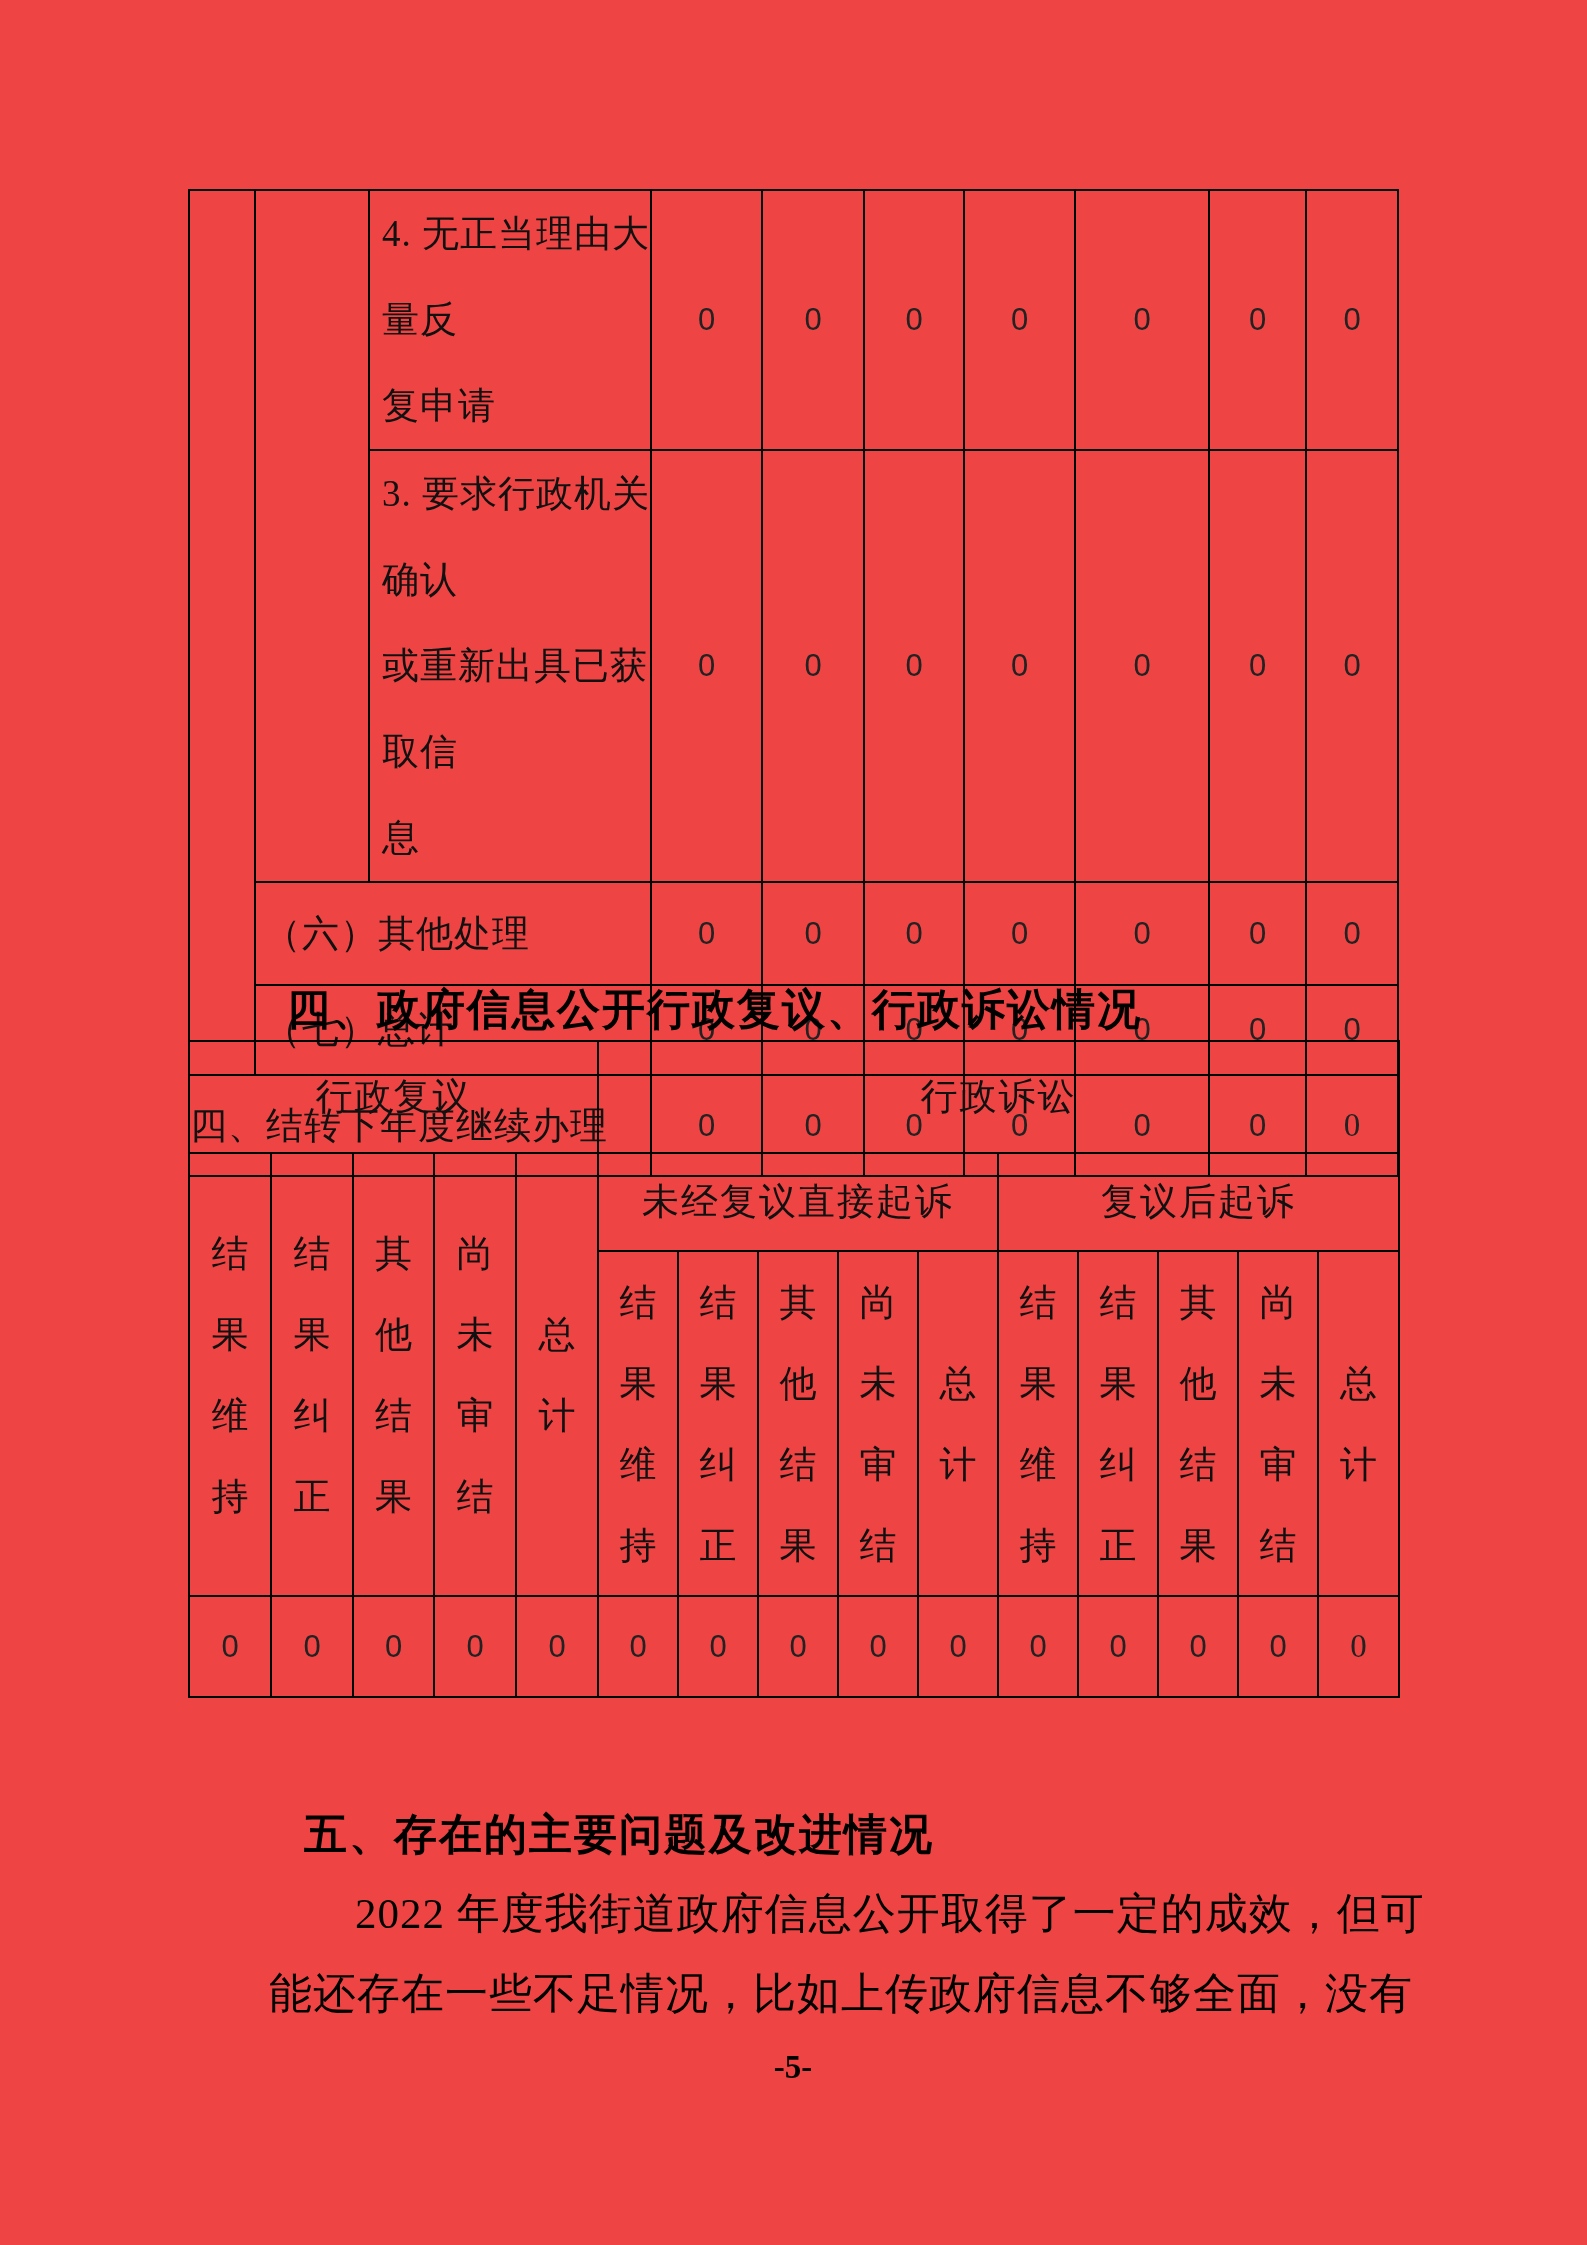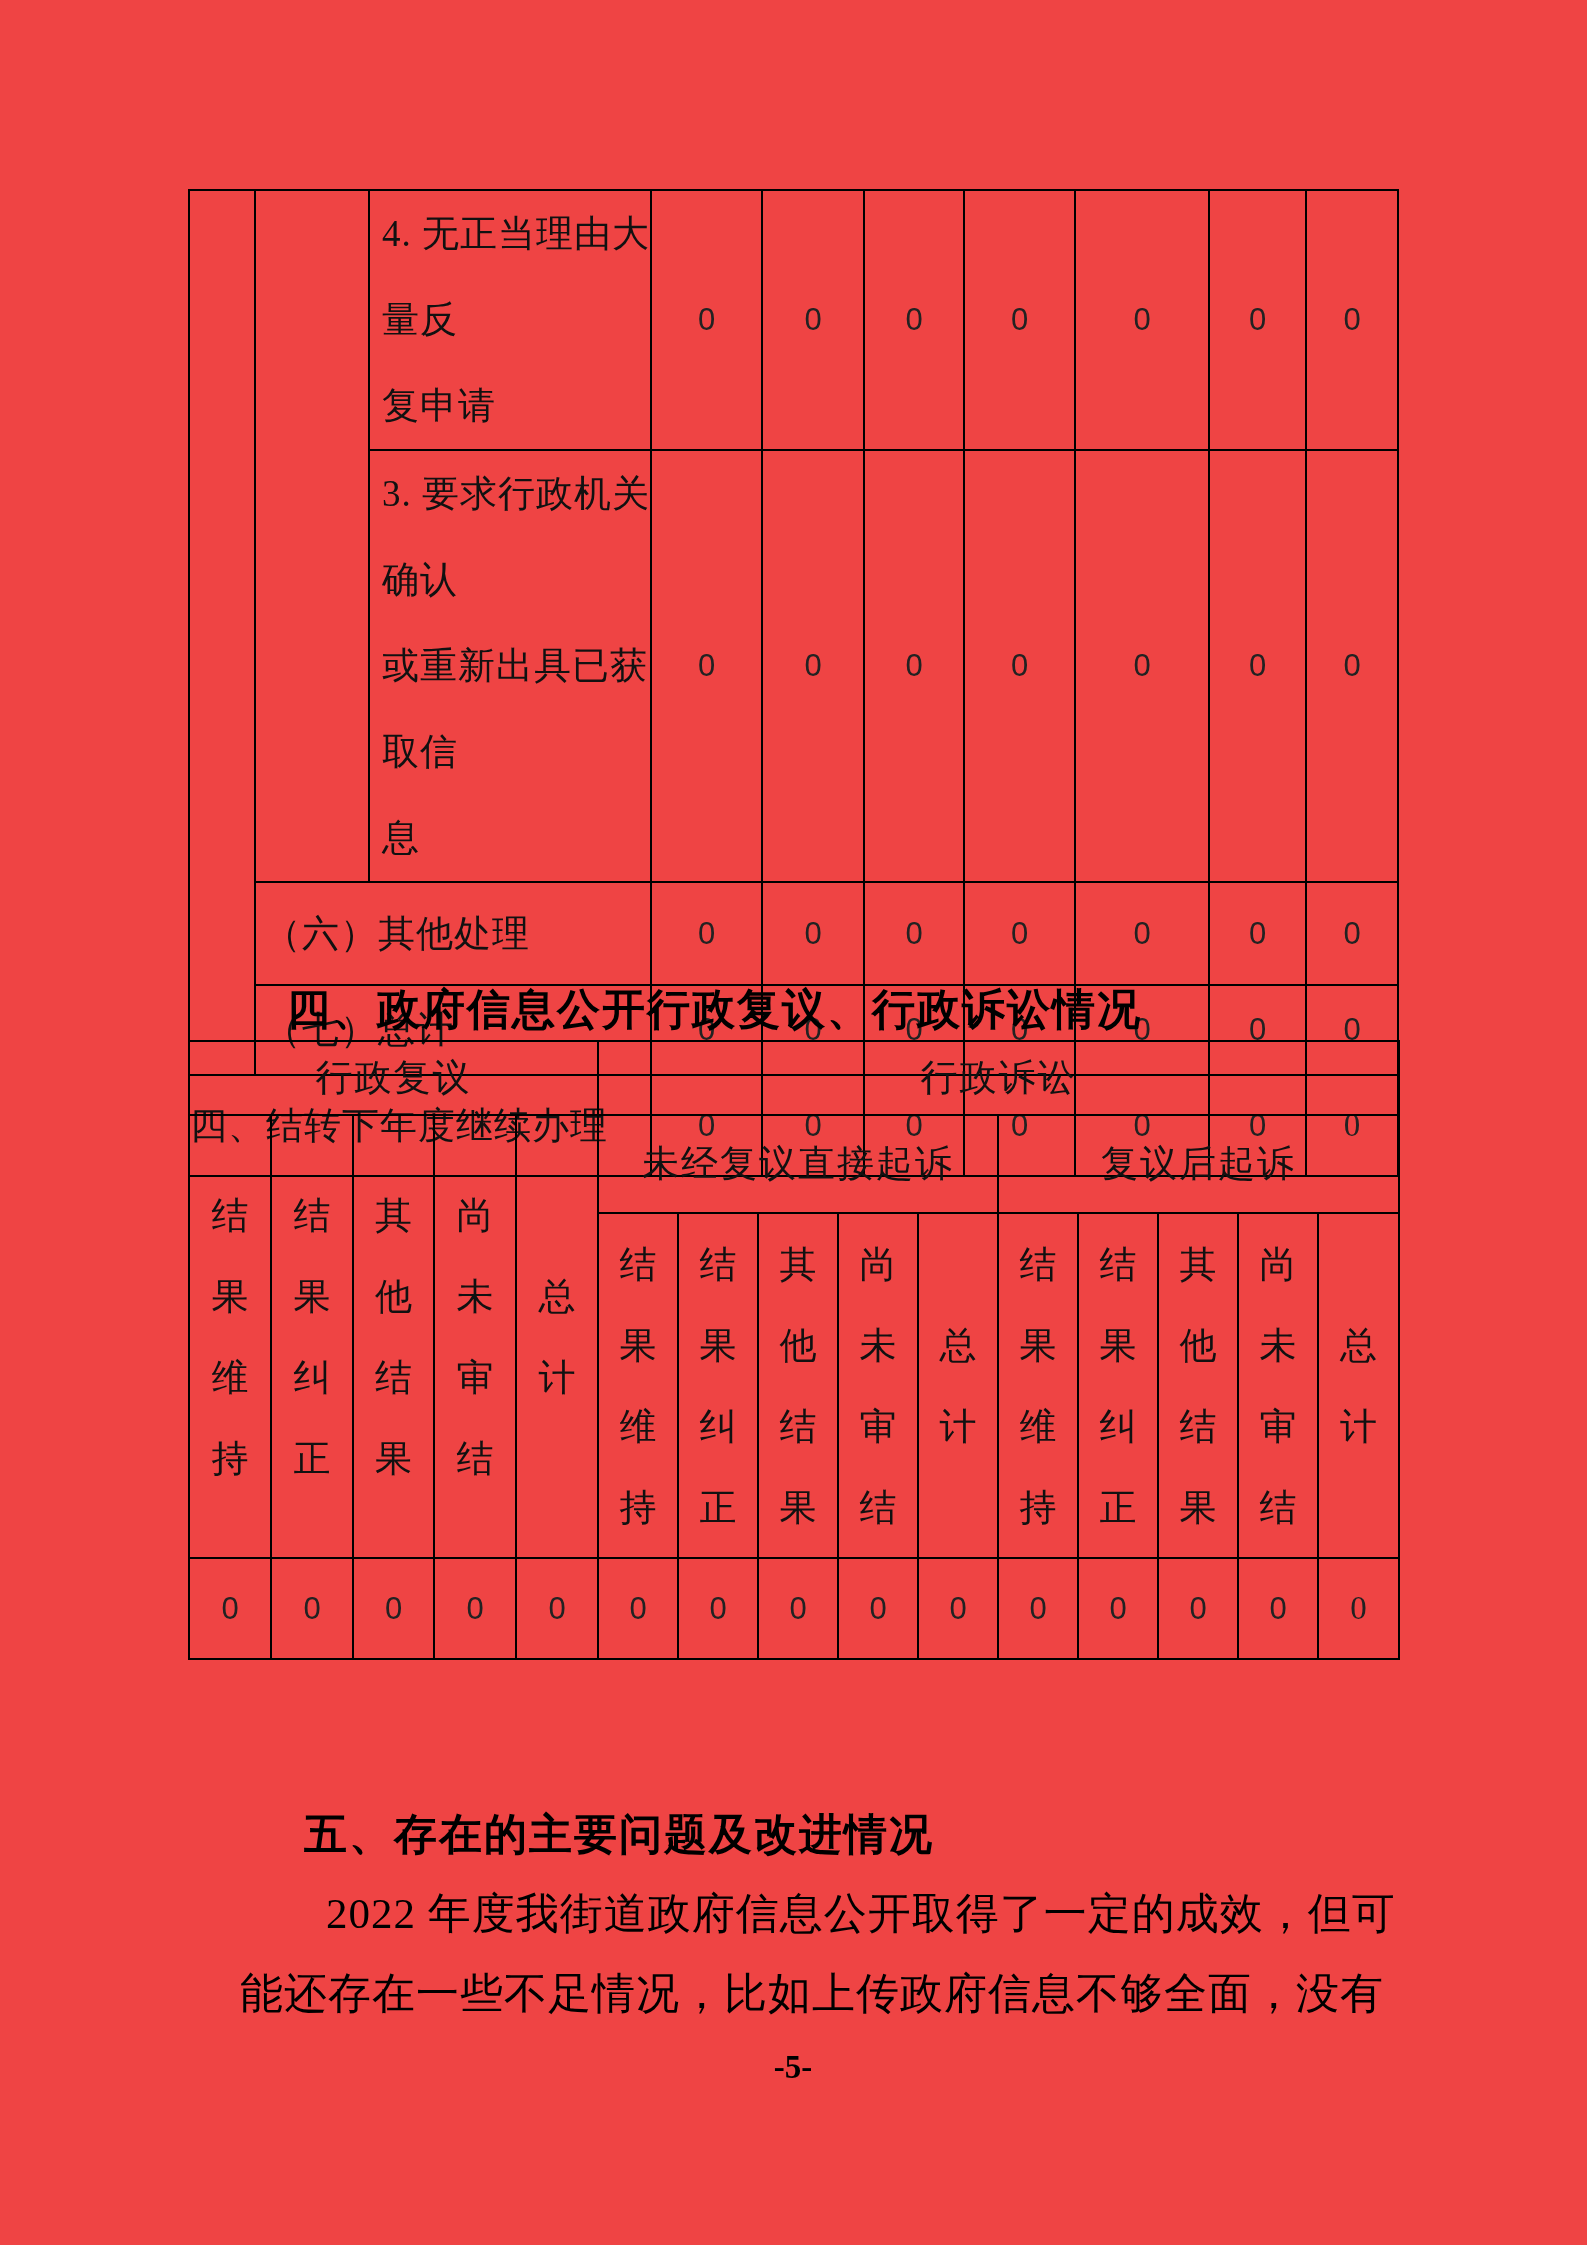--- a/index.html
+++ b/index.html
@@ -27,21 +27,21 @@
   .vchars{display:inline-block;font-size:37px;}
   .vchars div{line-height:81px;text-align:center;}
 
   
   .h-black{position:absolute;font-family:"Liberation Sans","DejaVu Sans",sans-serif;
            font-weight:700;font-size:43px;color:#000;letter-spacing:2px;white-space:nowrap;}
   #heading4{left:287px;top:981px;}
   #heading5{left:304px;top:1806px;}
   #para{position:absolute;left:240px;top:1874px;width:1160px;font-size:43px;
         line-height:80px;color:#000;letter-spacing:1px;}
-  #para .pline{white-space:nowrap;}
+  #para .pline{white-space:nowrap;margin-left:29px;}
   #para .pline.indent{text-indent:86px;}
   #pagenum{position:absolute;left:188px;top:2049px;width:1210px;text-align:center;
            font-size:33px;font-weight:600;color:#000;}
 </style>
 </head>
 <body>
 
 <div id="page">
 
   <table id="table1" class="grid">
@@ -130,21 +130,21 @@
         <col style="width:80px">
       <col style="width:80px">
         <col style="width:80px">
         <col style="width:80px">
       <col style="width:80px">
         <col style="width:80px">
         <col style="width:80px">
       <col style="width:81px">
     </colgroup>
     <tbody>
-        <tr style="height:74px">
+        <tr style="height:112px">
       <td colspan="5" class="ghead">行政复议</td>
       <td colspan="10" class="ghead">行政诉讼</td>
     </tr>
     <tr style="height:98px">
       <td rowspan="2" class="vcell"><span class="vchars"><div>结</div><div>果</div><div>维</div><div>持</div></span></td>
       <td rowspan="2" class="vcell"><span class="vchars"><div>结</div><div>果</div><div>纠</div><div>正</div></span></td>
       <td rowspan="2" class="vcell"><span class="vchars"><div>其</div><div>他</div><div>结</div><div>果</div></span></td>
       <td rowspan="2" class="vcell"><span class="vchars"><div>尚</div><div>未</div><div>审</div><div>结</div></span></td>
       <td rowspan="2" class="vcell"><span class="vchars"><div>总</div><div>计</div></span></td>
       <td colspan="5" class="ghead">未经复议直接起诉</td>

